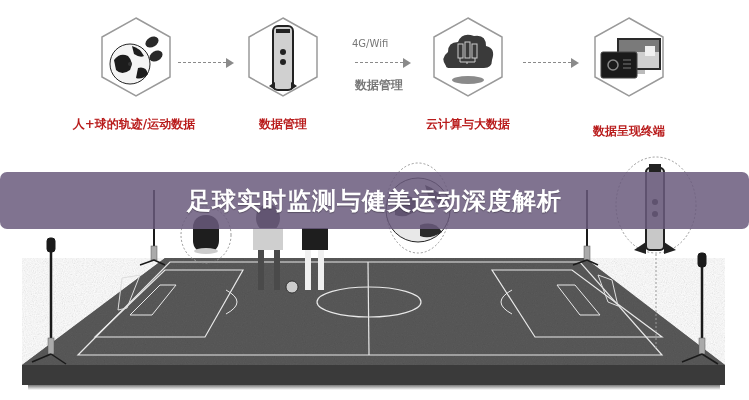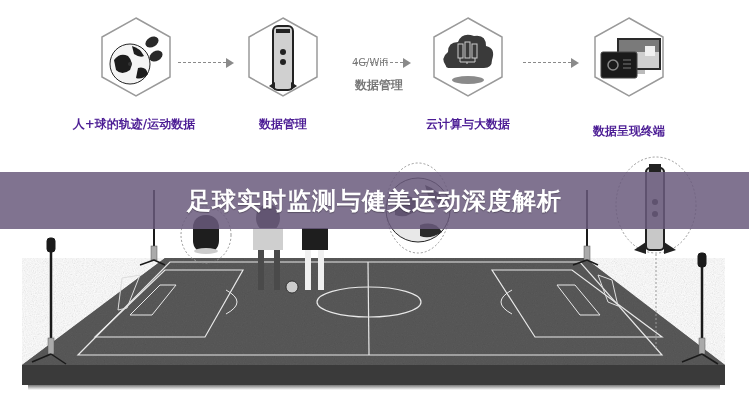--- a/index.html
+++ b/index.html
@@ -7,41 +7,41 @@
     width: 749px; height: 400px; overflow: hidden;
     background: #ffffff; position: relative;
     font-family: "DejaVu Sans", "Liberation Sans", sans-serif;
   }
   .flow { position: absolute; left: 0; top: 0; width: 749px; height: 150px; }
   .hex {
     position: absolute; width: 72px; height: 82px;
   }
   .hex svg { position: absolute; left: 0; top: 0; }
   .step-label {
-    position: absolute; font-size: 12px; color: #4c1d95; font-weight: bold;
+    position: absolute; font-size: 12px; color: #b91c1c; font-weight: bold;
     white-space: nowrap; transform: translateX(-50%);
   }
   .arrow { position: absolute; height: 10px; }
   .arrow .line {
     position: absolute; left: 0; top: 4px; right: 8px;
     border-top: 1px dashed #8a8a8a;
   }
   .arrow .head {
     position: absolute; right: 0; top: 0; width: 0; height: 0;
     border-left: 8px solid #8a8a8a; border-top: 5px solid transparent; border-bottom: 5px solid transparent;
   }
-  .conn-top { position: absolute; font-size: 10px; color: #777; white-space: nowrap; margin-top: 19px; }
+  .conn-top { position: absolute; font-size: 10px; color: #777; white-space: nowrap; }
   .conn-bot { position: absolute; font-size: 12px; color: #777; white-space: nowrap; font-weight: bold; }
 
   
   .field-wrap { position: absolute; left: 0; top: 150px; width: 749px; height: 250px; }
   .banner {
     position: absolute; left: 0; top: 172px; width: 749px; height: 57px;
     background: rgba(106, 90, 124, 0.85);
-    display: flex; align-items: center; justify-content: center;
+    display: flex; align-items: center; justify-content: center; border-radius: 7px;
   }
   .banner-title {
     color: #ffffff; font-size: 24px; font-weight: bold; letter-spacing: 1px;
     font-family: "DejaVu Sans", sans-serif;
     text-shadow: 0 1px 1px rgba(0,0,0,0.3);
   }
 </style>
 </head>
 <body>
 

